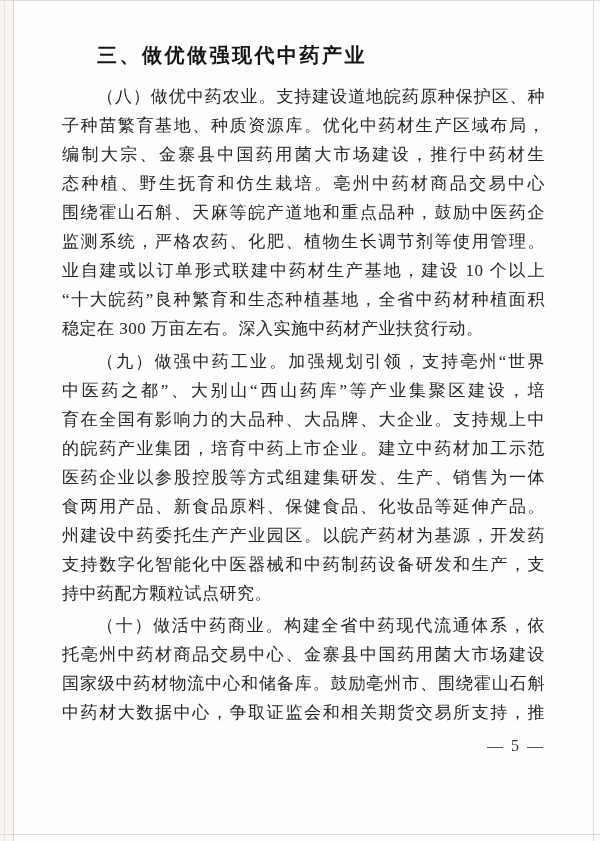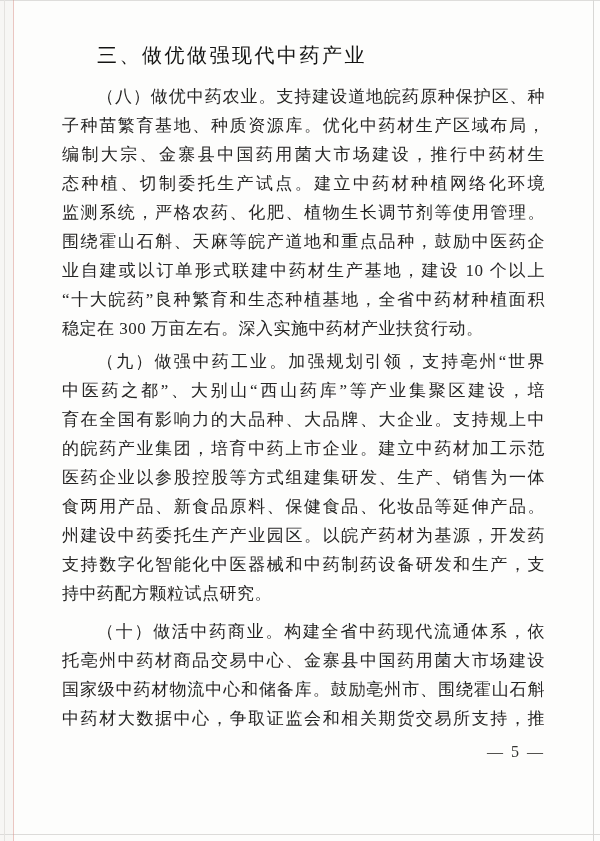--- a/index.html
+++ b/index.html
@@ -27,30 +27,30 @@
     position: absolute;
     left: 62px;
     top: 42px;
     width: 483px;
     color: #262524;
   }
   .heading {
     font-size: 20px;
     line-height: 26px;
     height: 26px;
-    font-weight: normal;
+    font-weight: bold;
     color: #141413;
     letter-spacing: 2.5px;
     text-indent: 35px;
     margin-bottom: 14px;
     white-space: nowrap;
   }
   .para { margin: 0; }
   .para-8  { margin-bottom: 4px; }
-  .para-9  { margin-bottom: 9px; }
+  .para-9  { margin-bottom: 3px; }
   .line {
     font-size: 17px;
     line-height: 29px;
     height: 29px;
     text-align: justify;
     text-align-last: justify;
     letter-spacing: 0.5px;
     overflow: hidden;
   }
   .line.first { text-indent: 35px; }
@@ -81,23 +81,23 @@
   <div class="edge-pink-line"></div>
 
   <div class="content">
 
     <div class="heading">三、做优做强现代中药产业</div>
 
     <div class="para para-8">
       <div class="line first">（八）做优中药农业。支持建设道地皖药原种保护区、种</div>
       <div class="line">子种苗繁育基地、种质资源库。优化中药材生产区域布局，</div>
       <div class="line">编制大宗、金寨县中国药用菌大市场建设，推行中药材生</div>
-      <div class="line">态种植、切制委托生产试点。建立中药材种植网络化环境</div>
+      <div class="line">态种植、野生抚育和仿生栽培。亳州中药材商品交易中心</div>
+      <div class="line">围绕霍山石斛、天麻等皖产道地和重点品种，鼓励中医药企</div>
       <div class="line">监测系统，严格农药、化肥、植物生长调节剂等使用管理。</div>
-      <div class="line">围绕霍山石斛、天麻等皖产道地和重点品种，鼓励中医药企</div>
       <div class="line">业自建或以订单形式联建中药材生产基地，建设 10 个以上</div>
       <div class="line">“十大皖药”良种繁育和生态种植基地，全省中药材种植面积</div>
       <div class="line flush">稳定在 300 万亩左右。深入实施中药材产业扶贫行动。</div>
     </div>
 
     <div class="para para-9">
       <div class="line first">（九）做强中药工业。加强规划引领，支持亳州“世界</div>
       <div class="line">中医药之都”、大别山“西山药库”等产业集聚区建设，培</div>
       <div class="line">育在全国有影响力的大品种、大品牌、大企业。支持规上中</div>
       <div class="line">的皖药产业集团，培育中药上市企业。建立中药材加工示范</div>

